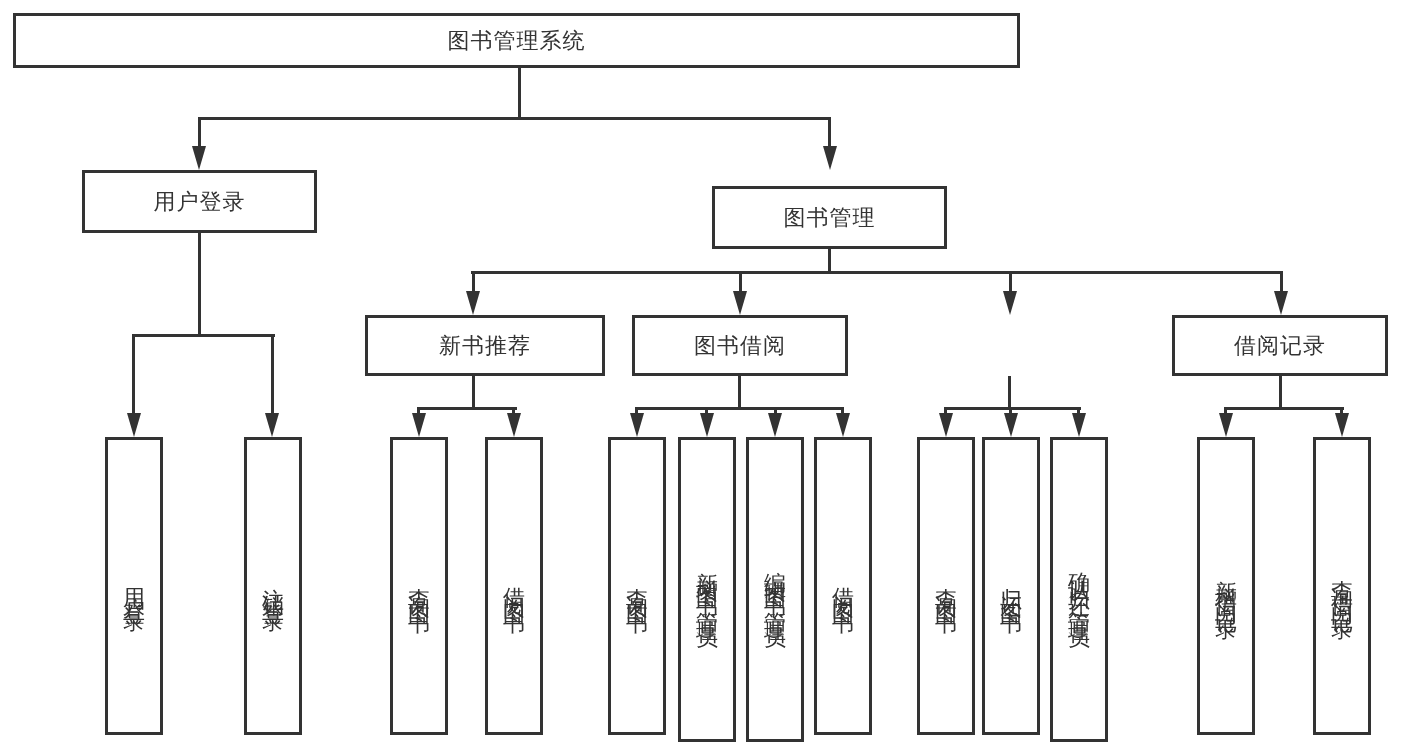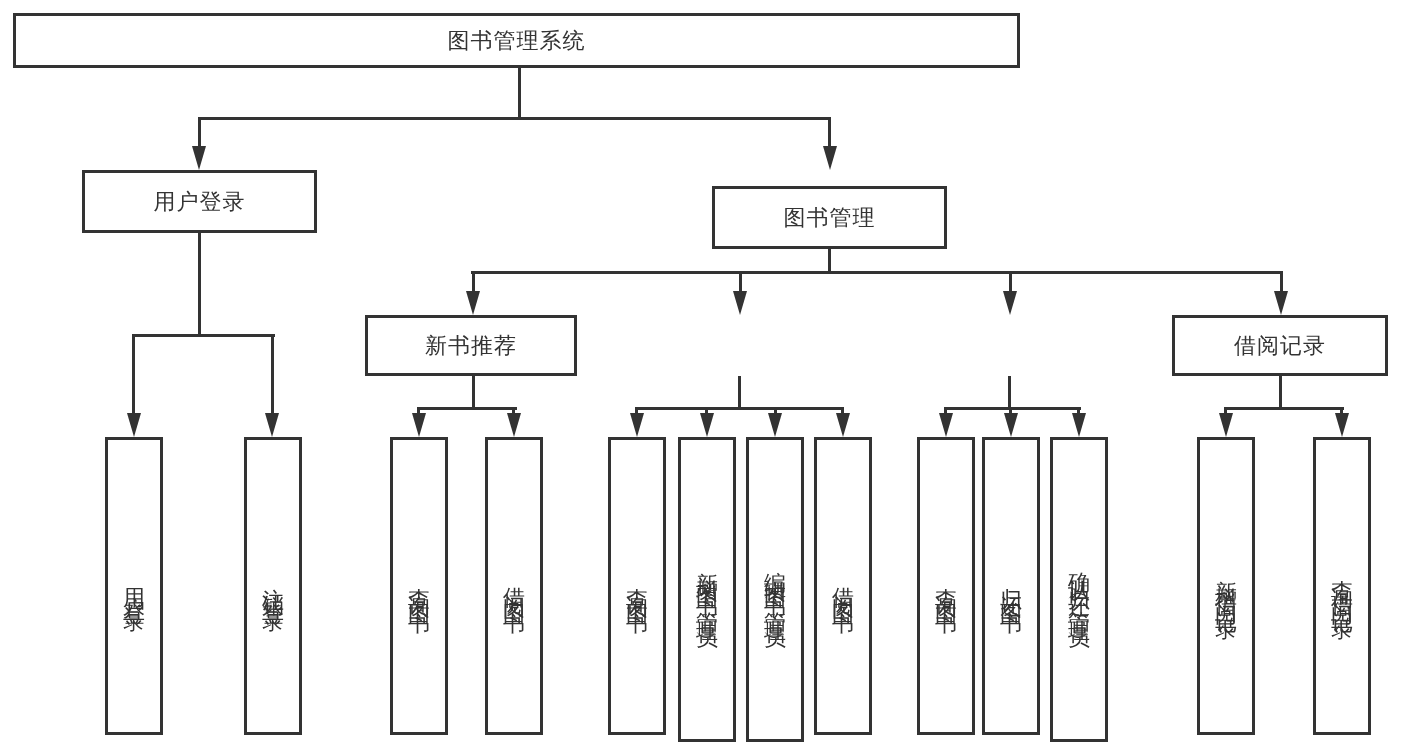--- a/index.html
+++ b/index.html
@@ -100,21 +100,22 @@
   <div class="line" style="left:471px; top:271px; width:812px; height:3px;"></div>
   <div class="line" style="left:472px; top:271px; width:3px; height:22px;"></div>
   <div class="arrow" style="left:466px; top:291px;"></div>
   <div class="line" style="left:739px; top:271px; width:3px; height:22px;"></div>
   <div class="arrow" style="left:733px; top:291px;"></div>
   <div class="line" style="left:1009px; top:271px; width:3px; height:22px;"></div>
   <div class="arrow" style="left:1003px; top:291px;"></div>
   <div class="line" style="left:1280px; top:271px; width:3px; height:22px;"></div>
   <div class="arrow" style="left:1274px; top:291px;"></div>
 
-  <div class="hbox" style="left:365px; top:315px; width:212px; height:61px;">新书推荐</div>
+  <div class="hbox" style="left:365px; top:315px; width:240px; height:61px;">新书推荐</div>
+  <div class="hbox" style="left:632px; top:315px; width:216px; height:61px;">图书借阅</div>
   <div class="hbox" style="left:1172px; top:315px; width:216px; height:61px;">借阅记录</div>
 
   <div class="line" style="left:472px; top:376px; width:3px; height:33px;"></div>
   <div class="line" style="left:417px; top:407px; width:100px; height:3px;"></div>
   <div class="line" style="left:417px; top:407px; width:3px; height:10px;"></div>
   <div class="arrow" style="left:412px; top:413px;"></div>
   <div class="line" style="left:512px; top:407px; width:3px; height:10px;"></div>
   <div class="arrow" style="left:507px; top:413px;"></div>
 
   <div class="line" style="left:738px; top:376px; width:3px; height:33px;"></div>

